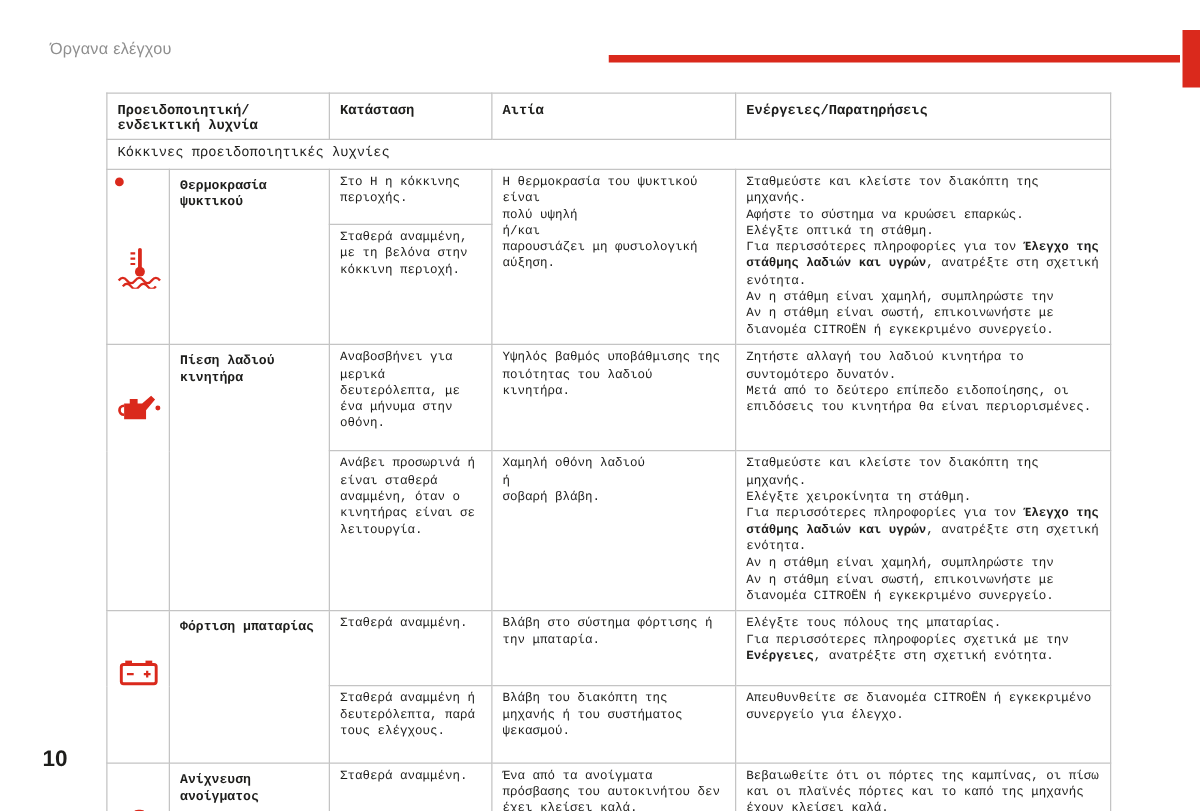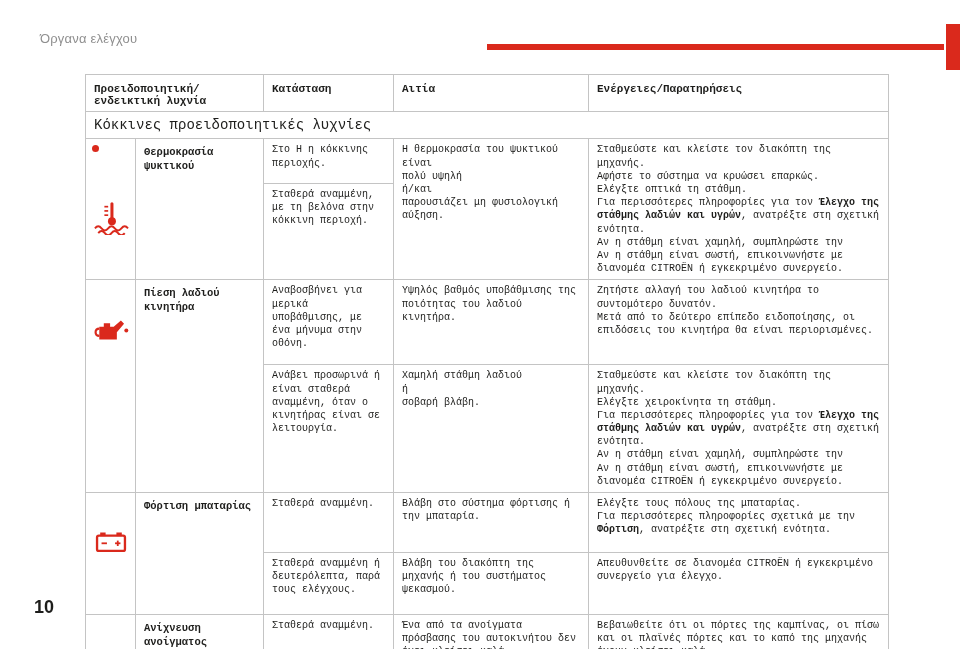--- a/index.html
+++ b/index.html
@@ -68,21 +68,21 @@
     font-weight: bold;
     padding-top: 7px;
     white-space: normal;
   }
   td.icon-cell {
     position: relative;
     text-align: center;
     padding: 9px 2px 2px;
   }
   td.section-cell {
-    font-size: 14px;
+    font-size: 11px;
     white-space: normal;
   }
   .bold-seg { font-weight: bold; }
   .dot {
     position: absolute;
     left: 6px;
     top: 6px;
     width: 7px;
     height: 7px;
     border-radius: 50%;
@@ -177,28 +177,28 @@
 
       <tr class="h-r2a">
         <td rowspan="2" class="icon-cell">
           <svg viewBox="0 0 46 30" width="42" height="27">
             <path d="M10 12 h5 v-4 h7 v4 h4 l8 -7 3.5 3.5 -8 9.5 v8 h-19.5 z" fill="#da291c"></path>
             <path d="M10 14 c-5.5 0 -5.5 8 0 8" fill="none" stroke="#da291c" stroke-width="2.4"></path>
             <circle cx="40" cy="16" r="2.2" fill="#da291c"></circle>
           </svg>
         </td>
         <td rowspan="2" class="name-cell">Πίεση λαδιού κινητήρα</td>
-        <td>Αναβοσβήνει για μερικά υποβάθμισης, με ένα μήνυμα στην οθόνη.</td>
+        <td>Αναβοσβήνει για μερικά δευτερόλεπτα, με ένα μήνυμα στην οθόνη.</td>
         <td>Υψηλός βαθμός υποβάθμισης της ποιότητας του λαδιού κινητήρα.</td>
         <td><span>Ζητήστε αλλαγή του λαδιού κινητήρα το συντομότερο δυνατόν.
 Μετά από το δεύτερο επίπεδο ειδοποίησης, οι επιδόσεις του κινητήρα θα είναι περιορισμένες.</span></td>
       </tr>
       <tr class="h-r2b">
         <td>Ανάβει προσωρινά ή είναι σταθερά αναμμένη, όταν ο κινητήρας είναι σε λειτουργία.</td>
-        <td>Χαμηλή στάθμη λαδιού
+        <td>Χαμηλή οθόνη λαδιού
 ή
 σοβαρή βλάβη.</td>
         <td><span>Σταθμεύστε και κλείστε τον διακόπτη της μηχανής.
 Ελέγξτε χειροκίνητα τη στάθμη.
 Για περισσότερες πληροφορίες για τον </span><span class="bold-seg">Έλεγχο της στάθμης λαδιών και υγρών</span><span>, ανατρέξτε στη σχετική ενότητα.
 Αν η στάθμη είναι χαμηλή, συμπληρώστε την
 Αν η στάθμη είναι σωστή, επικοινωνήστε με διανομέα CITROËN ή εγκεκριμένο συνεργείο.</span></td>
       </tr>
 
       <tr class="h-r3a">
@@ -209,21 +209,21 @@
             <rect x="4.5" y="8.5" width="31" height="17" rx="2" fill="none" stroke="#da291c" stroke-width="2.6"></rect>
             <line x1="9.5" y1="17" x2="15.5" y2="17" stroke="#da291c" stroke-width="2"></line>
             <line x1="24.5" y1="17" x2="30.5" y2="17" stroke="#da291c" stroke-width="2"></line>
             <line x1="27.5" y1="14" x2="27.5" y2="20" stroke="#da291c" stroke-width="2"></line>
           </svg>
         </td>
         <td rowspan="2" class="name-cell">Φόρτιση μπαταρίας</td>
         <td>Σταθερά αναμμένη.</td>
         <td>Βλάβη στο σύστημα φόρτισης ή την μπαταρία.</td>
         <td><span>Ελέγξτε τους πόλους της μπαταρίας.
-Για περισσότερες πληροφορίες σχετικά με την </span><span class="bold-seg">Φόρτιση</span><span>, ανατρέξτε στη σχετική ενότητα.</span></td>
+Για περισσότερες πληροφορίες σχετικά με την </span><span class="bold-seg">Ενέργειες</span><span>, ανατρέξτε στη σχετική ενότητα.</span></td>
       </tr>
       <tr class="h-r3b">
         <td>Σταθερά αναμμένη ή δευτερόλεπτα, παρά τους ελέγχους.</td>
         <td>Βλάβη του διακόπτη της μηχανής ή του συστήματος ψεκασμού.</td>
         <td><span>Απευθυνθείτε σε διανομέα CITROËN ή εγκεκριμένο συνεργείο για έλεγχο.</span></td>
       </tr>
 
       <tr class="h-r4">
         <td class="icon-cell">
           <svg viewBox="0 0 34 38" width="30" height="34">

